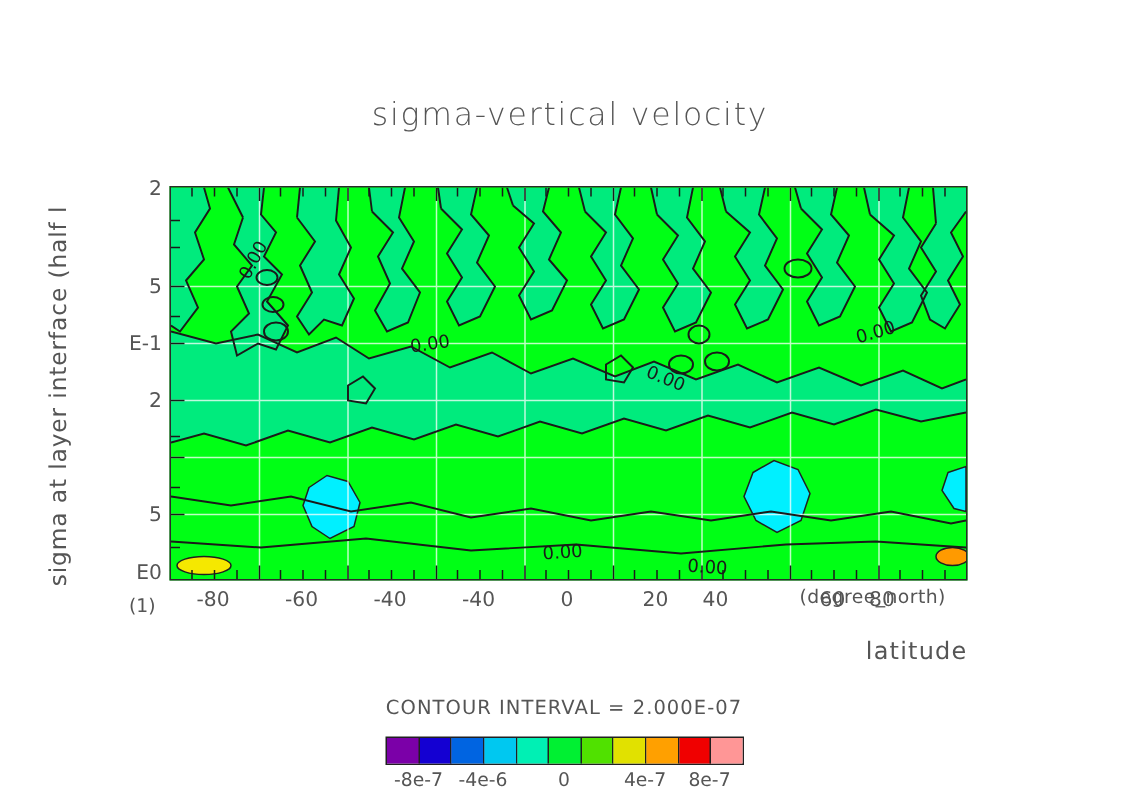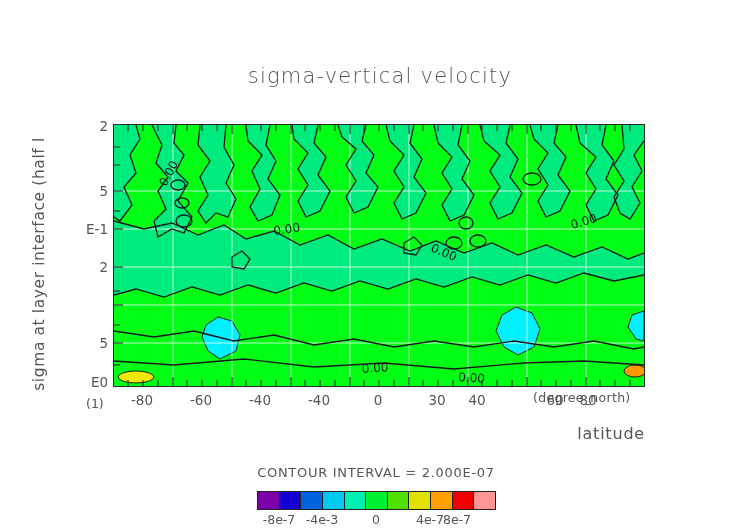--- a/index.html
+++ b/index.html
@@ -348,21 +348,21 @@
   <div class="abs ytick" style="top:374px">E0</div>
 </div>
 <div class="abs" id="y-units">(1)</div>
 
 <div class="abs" id="x-ticks">
   <div class="abs xtick" style="left:29px">-80</div>
   <div class="abs xtick" style="left:88px">-60</div>
   <div class="abs xtick" style="left:147px">-40</div>
   <div class="abs xtick" style="left:206px">-40</div>
   <div class="abs xtick" style="left:265px">0</div>
-  <div class="abs xtick" style="left:324px">30</div>
+  <div class="abs xtick" style="left:324px">20</div>
   <div class="abs xtick" style="left:364px">40</div>
   <div class="abs xtick" style="left:442px">60</div>
   <div class="abs xtick" style="left:475px">80</div>
 </div>
 <div class="abs" id="x-units">(degree_north)</div>
 <div class="abs" id="x-axis-title">latitude</div>
 
 <div class="abs" id="cbar-caption">CONTOUR INTERVAL = 2.000E-07</div>
 <div class="abs" id="cbar-wrap">
     <div class="cbar-cell" style="background: rgb(123, 0, 168);"></div>
@@ -372,17 +372,17 @@
     <div class="cbar-cell" style="background: rgb(0, 240, 180);"></div>
     <div class="cbar-cell" style="background: rgb(0, 240, 50);"></div>
     <div class="cbar-cell" style="background: rgb(80, 225, 0);"></div>
     <div class="cbar-cell" style="background: rgb(225, 225, 0);"></div>
     <div class="cbar-cell" style="background: rgb(255, 160, 0);"></div>
     <div class="cbar-cell" style="background: rgb(240, 0, 0);"></div>
     <div class="cbar-cell" style="background: rgb(255, 150, 150);"></div>
   </div>
 <div class="abs" id="cbar-ticks">
   <div class="abs cbtick" style="left:22px">-8e-7</div>
-  <div class="abs cbtick" style="left:65px">-4e-3</div>
+  <div class="abs cbtick" style="left:65px">-4e-6</div>
   <div class="abs cbtick" style="left:119px">0</div>
   <div class="abs cbtick" style="left:173px">4e-7</div>
-  <div class="abs cbtick" style="left:200px">8e-7</div>
+  <div class="abs cbtick" style="left:216px">8e-7</div>
 </div>
 
 </body></html>

